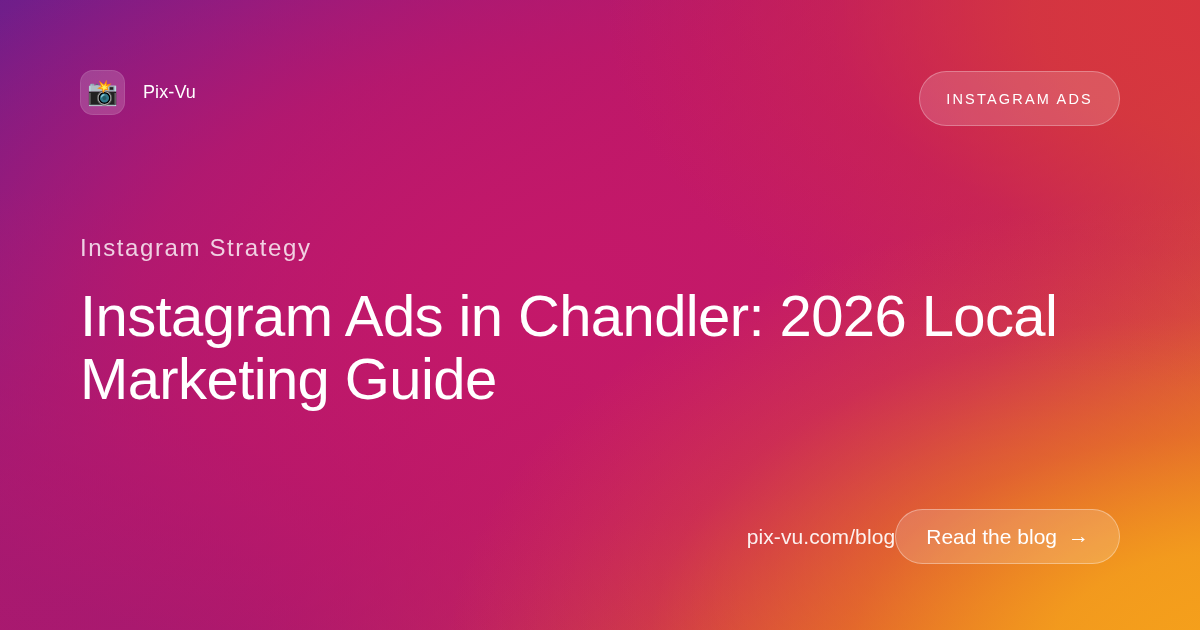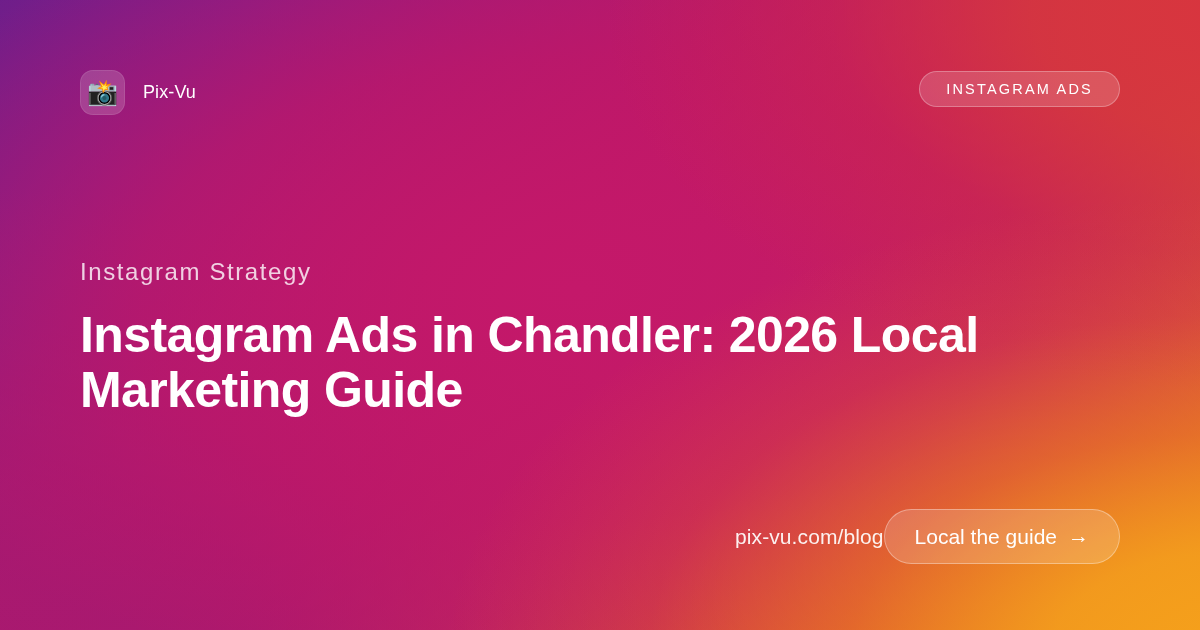--- a/index.html
+++ b/index.html
@@ -62,54 +62,54 @@
     font-size: 18px;
     font-weight: 500;
     letter-spacing: 0.1px;
     white-space: nowrap;
   }
 
   .badge {
     display: inline-flex;
     align-items: center;
     justify-content: center;
-    height: 36px;
+    height: 55px;
     padding: 0 26px;
     border-radius: 999px;
     background: rgba(255,255,255,0.16);
     border: 1px solid rgba(255,255,255,0.28);
     color: #ffffff;
     font-size: 14.5px;
     font-weight: 500;
     letter-spacing: 2.2px;
     white-space: nowrap;
     margin-top: 1px;
   }
 
   
   .hero {
     position: absolute;
     left: 80px;
     right: 80px;
-    top: 258px;
+    top: 234px;
   }
 
   .eyebrow {
     color: rgba(255,255,255,0.80);
     font-size: 24px;
     font-weight: 400;
     letter-spacing: 1.6px;
     margin-bottom: 22px;
   }
 
   .headline {
     color: #ffffff;
-    font-size: 50px;
+    font-size: 58px;
     line-height: 1.09;
-    font-weight: 700;
+    font-weight: 400;
     letter-spacing: -0.6px;
     max-width: 1030px;
   }
 
   
   .footer {
     position: absolute;
     left: 80px;
     right: 80px;
     bottom: 66px;
@@ -166,18 +166,18 @@
   </div>
 
   <div class="hero">
     <div class="eyebrow">Instagram Strategy</div>
     <h1 class="headline">Instagram Ads in Chandler: 2026 Local Marketing Guide</h1>
   </div>
 
   <div class="footer">
     <span class="site-url">pix-vu.com/blog</span>
     <div class="cta">
-      <span>Local the guide</span>
+      <span>Read the blog</span>
       <span class="cta-arrow">→</span>
     </div>
   </div>
 
 </div>
 
 </body></html>

